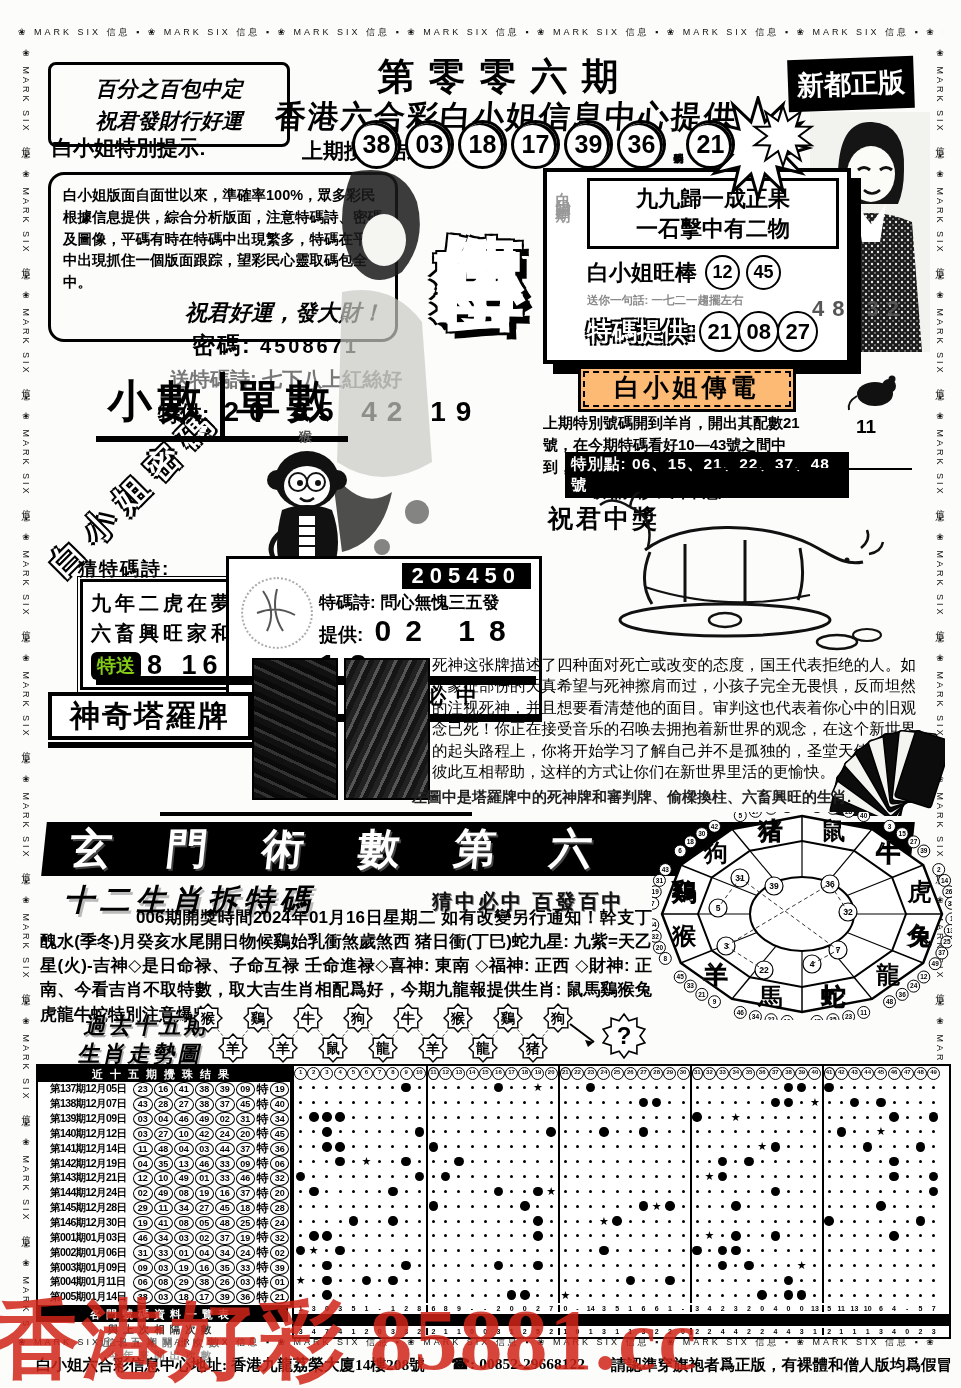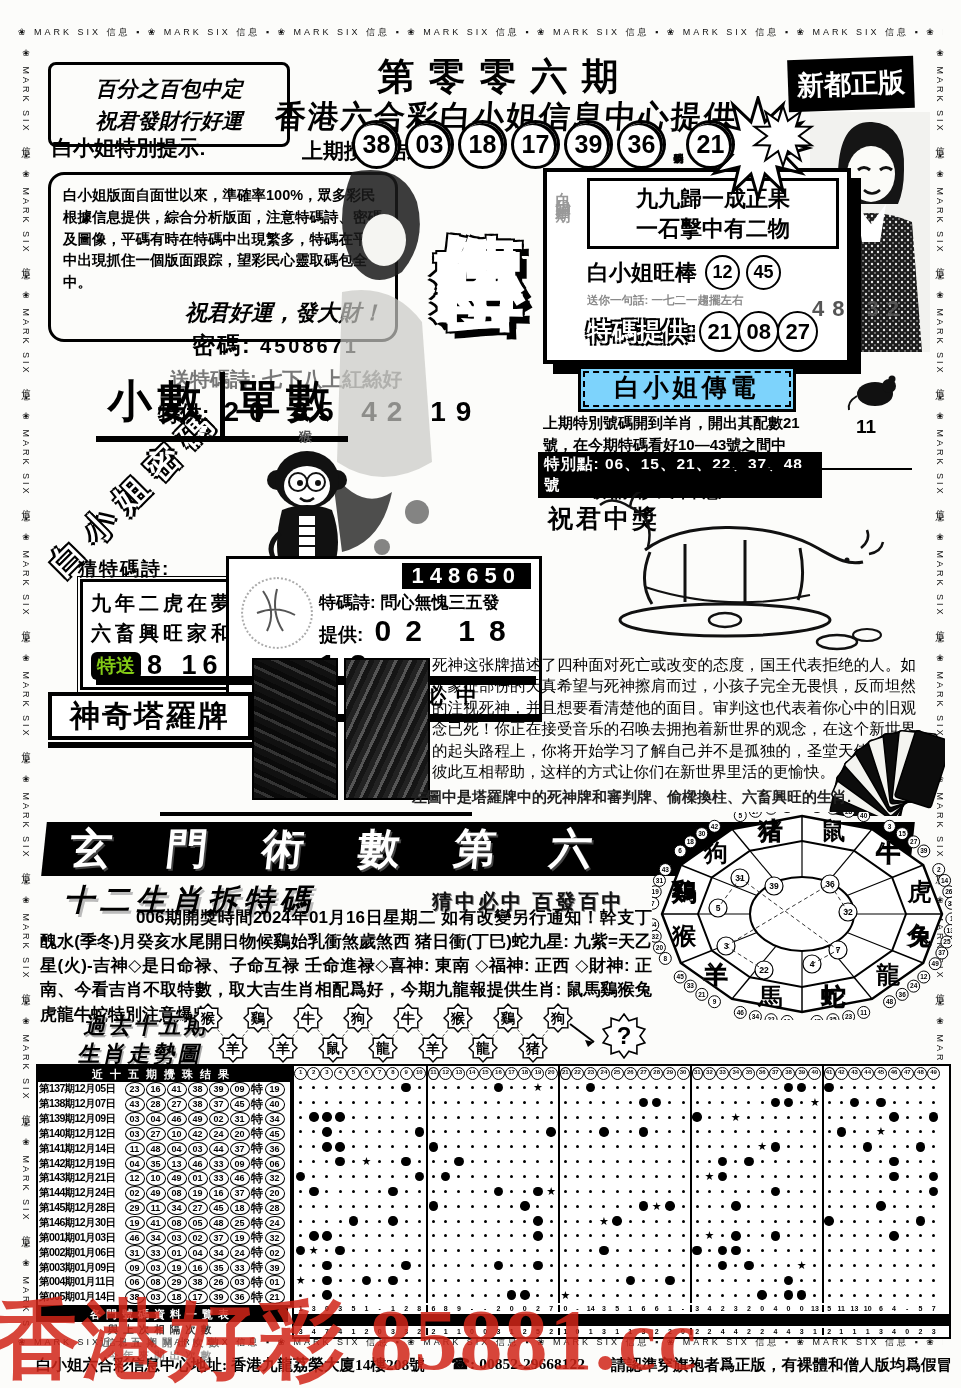--- a/index.html
+++ b/index.html
@@ -46,23 +46,23 @@
         border-radius:50%;font-size:18px;font-weight:bold;margin-right:6px;background:#fff;}
   .phrase{font-size:11.5px;color:#8a8a8a;font-weight:bold;margin-top:3px;white-space:nowrap;}
   .temarow{display:flex;align-items:center;margin-top:3px;}
   .temalabel{font-size:25px;font-weight:900;color:#fff;margin-right:6px;white-space:nowrap;
              text-shadow:-2px -2px 0 #000,2px -2px 0 #000,-2px 2px 0 #000,2px 2px 0 #000;}
   .ball2{display:inline-flex;align-items:center;justify-content:center;width:37px;height:37px;border:2px solid #000;
          border-radius:50%;font-size:22px;font-weight:bold;margin-left:-2px;background:#fff;}
   .sidenums{font-size:22px;font-weight:bold;color:#555;letter-spacing:8px;}
   
   .cdtitle{border:3px solid #000;outline:2px dashed #000;outline-offset:-7px;text-align:center;
-           font-size:25px;font-weight:bold;line-height:36px;letter-spacing:4px;background:#7dd3fc;}
+           font-size:25px;font-weight:bold;line-height:36px;letter-spacing:4px;background:#fdba74;}
   .cdpara{font-size:15px;font-weight:bold;line-height:1.45;}
-  .cdhl{background:#000;color:#fff;font-size:15.5px;font-weight:bold;padding:2px 6px;letter-spacing:1px;}
+  .cdhl{background:#000;color:#fff;font-size:15.5px;font-weight:bold;padding:2px 6px;letter-spacing:1px;margin-left:27px;}
   .cdnotice{font-size:18px;font-weight:bold;letter-spacing:5px;}
   .cdwish{font-size:25px;font-weight:bold;letter-spacing:3px;}
   
   .soheads{display:flex;align-items:stretch;border-bottom:6px solid #000;}
   .sohead{flex:1;text-align:center;font-size:44px;font-weight:bold;font-family:"Liberation Serif",serif;letter-spacing:6px;}
   .sodiv{width:5px;background:#000;}
   .cloud{border:3px solid #000;border-radius:48% 52% 55% 45%/58% 50% 50% 42%;background:#fff;padding:14px 12px 8px 20px;}
   .cloud .teg{font-size:24px;font-weight:bold;}
   .cloud .teg .big{font-size:38px;margin-left:26px;}
   .cloud .note{font-size:14.5px;font-weight:bold;line-height:1.4;margin-top:2px;}
@@ -93,21 +93,21 @@
            padding-left:26px;font-family:"Liberation Serif",serif;white-space:nowrap;overflow:hidden;
            text-shadow:2px 2px 0 #444;transform:skewX(-6deg);}
   .xsub{font-size:30px;font-weight:900;letter-spacing:6px;transform:skewX(-14deg);text-shadow:3px 3px 0 #bbb;}
   .xslogan{font-size:20px;font-weight:900;letter-spacing:3px;color:#111;text-shadow:1px 1px 0 #888;}
   .xpara{font-size:17px;font-weight:bold;line-height:1.42;text-indent:96px;text-align:justify;}
   
   .trtitle{font-size:22px;font-weight:900;letter-spacing:3px;transform:skewX(-12deg);text-shadow:2px 2px 0 #aaa;line-height:1.25;}
   
   .rtable{border:2px solid #000;background:#fff;}
   .rthead{background:#000;color:#fff;font-size:11px;font-weight:bold;letter-spacing:7px;text-align:center;line-height:16px;}
-  .rrow{display:flex;align-items:center;height:14.85px;white-space:nowrap;padding-left:1px;}
+  .rrow{display:flex;align-items:center;height:14.85px;white-space:nowrap;padding-left:12px;}
   .period{font-size:10.5px;font-weight:bold;width:85px;letter-spacing:-0.6px;}
   .rnum{display:inline-flex;align-items:center;justify-content:center;width:18px;height:12.5px;border:1px solid #000;
         border-radius:50%;font-size:9px;font-weight:bold;margin:0 0.5px;background:#fff;}
   .te{font-size:12px;font-weight:900;margin:0 1px;}
   
   .matrix{border:2px solid #000;background:#fff;}
   .mrow{display:flex;height:14.85px;align-items:center;}
   .mrow.mh{height:14px;}
   .mcell{box-sizing:border-box;width:13.2px;height:100%;display:flex;align-items:center;justify-content:center;flex:0 0 13.2px;}
   .mcell.sep{border-left:2px solid #000;}
@@ -289,21 +289,21 @@
       <span class="sendnums">8 16</span>
     </div>
   </div>
 
   <div class="cbox abs" style="left:226px;top:556px;width:212px;">
     <div class="sig">
       <svg width="64" height="64" viewBox="0 0 64 64">
           <path d="M20,12 q14,20 4,40 M34,10 q-6,24 6,42 M14,34 q20,-8 38,2" stroke="#555" stroke-width="2" fill="none"></path>
         </svg>
     </div>
-    <div style="text-align:right;"><span class="ccode">148650</span></div>
+    <div style="text-align:right;"><span class="ccode">205450</span></div>
     <div class="cpoem">
       <span>特碼詩:</span>
       <span>問心無愧三五發</span>
     </div>
     <div class="cprov">
       <span>提供:</span>
       <span class="nums">02 18 13</span>
     </div>
     <div class="cfoot">猜中必中</div>
   </div>

